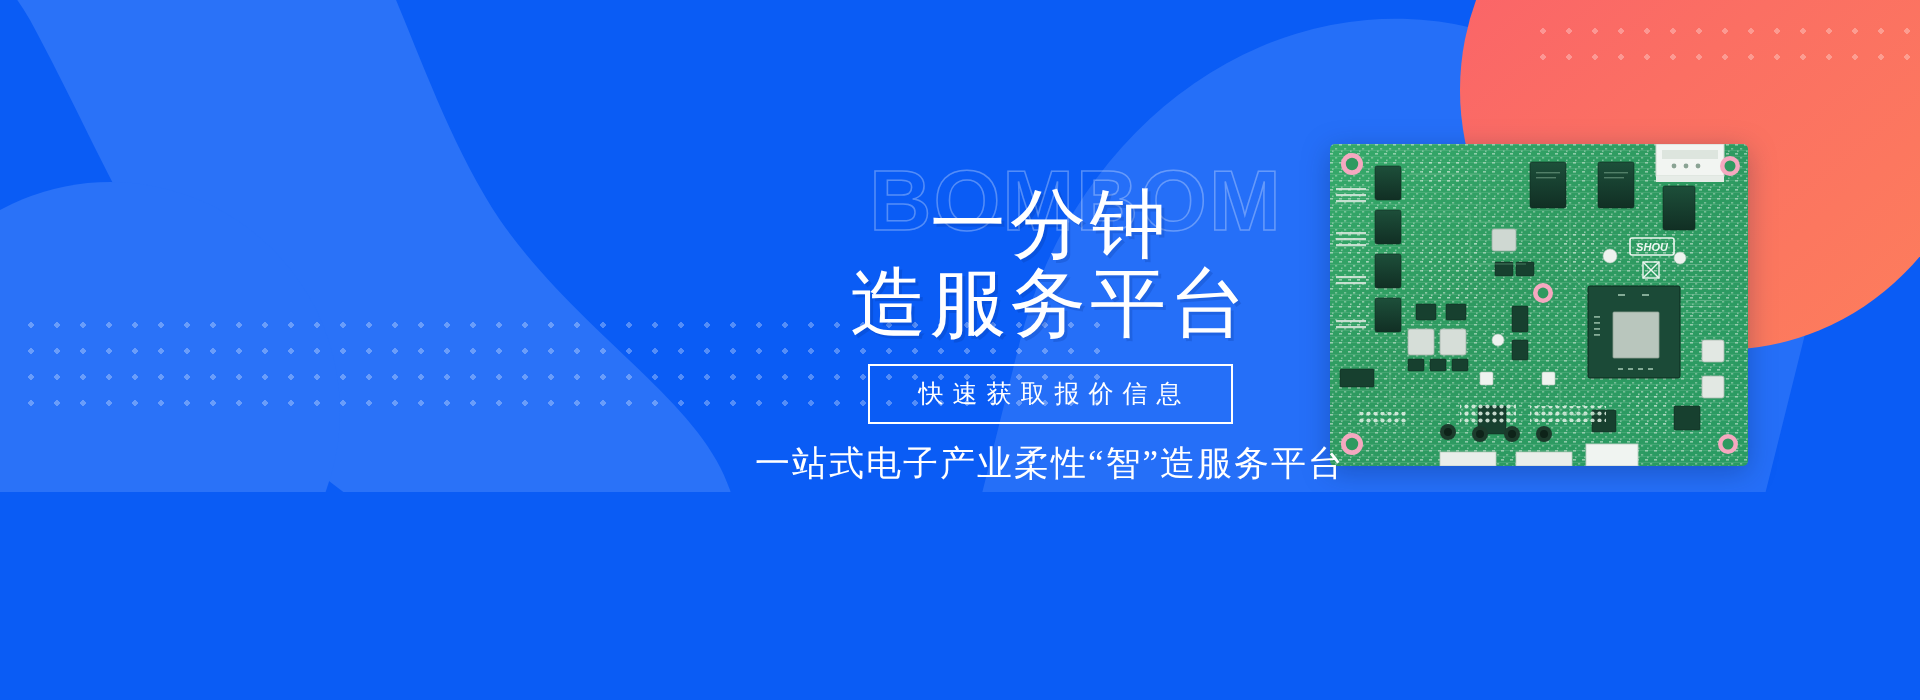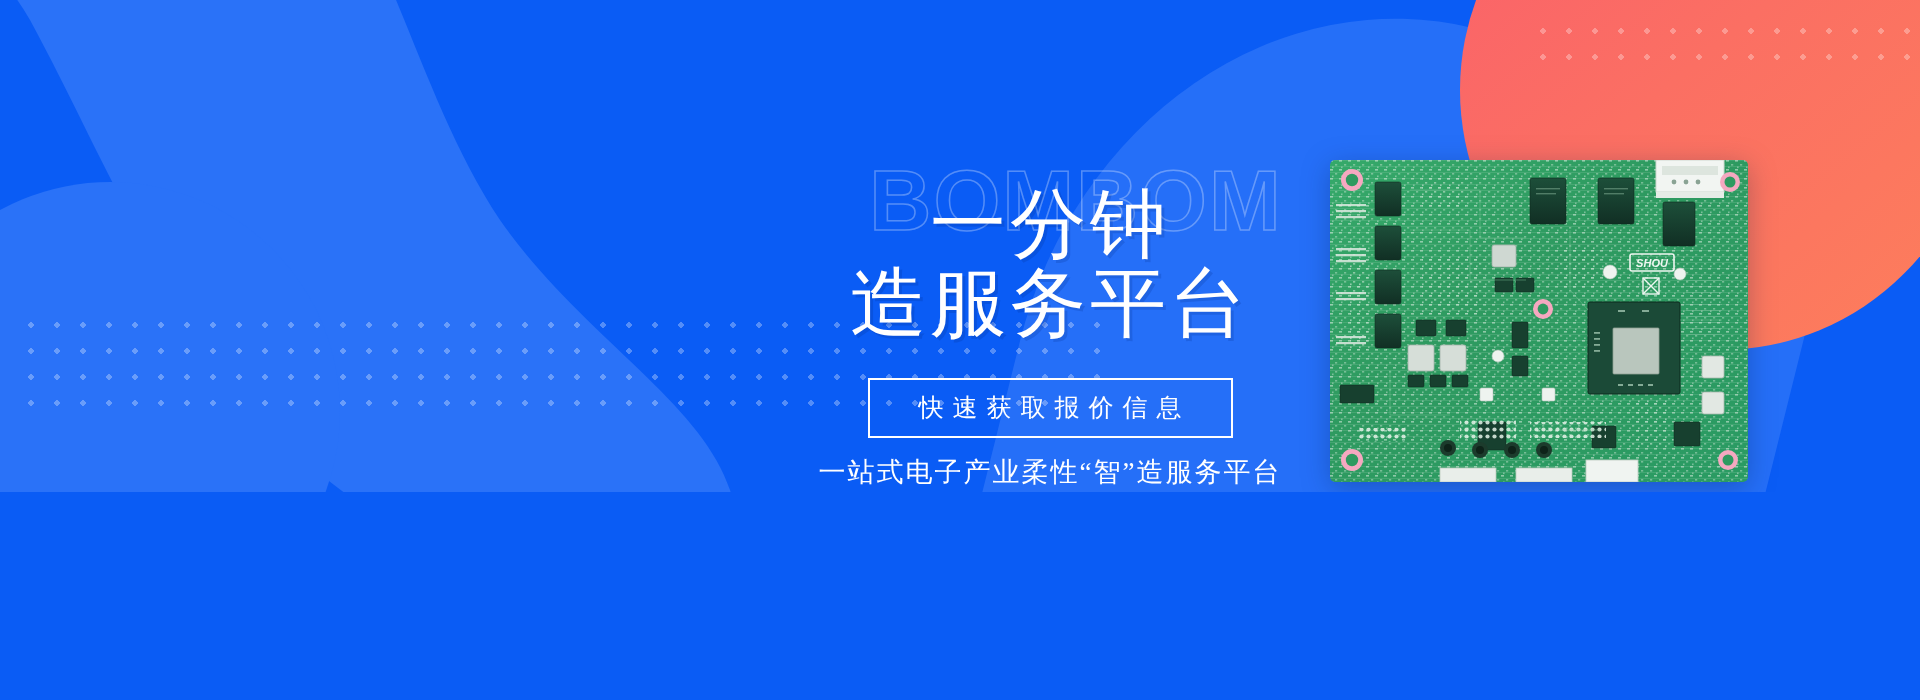--- a/index.html
+++ b/index.html
@@ -82,44 +82,44 @@
     font-weight:normal;
     font-size:76px;
     line-height:1.04;
     letter-spacing:4px;
     text-shadow: 3px 3px 0 rgba(0,40,130,.18);
   }
   .headline .l1 { display:block; }
   .headline .l2 { display:block; }
 
   .boxed {
-    margin:36px auto 0;
+    margin:22px auto 0;
     display:inline-block;
     border:2px solid #ffffff;
     padding:11px 40px 12px;
     color:#ffffff;
     font-size:25px;
     letter-spacing:9px;
     text-indent:9px;
     white-space:nowrap;
   }
 
   .tagline {
     margin-top:16px;
     color:#ffffff;
     font-family:"Liberation Serif","DejaVu Serif",serif;
-    font-size:27px;
+    font-size:35px;
     letter-spacing:2px;
     white-space:nowrap;
   }
 
   
   .pcb-wrap {
     position:absolute;
-    left:1330px; top:160px;
+    left:1330px; top:144px;
     width:418px; height:322px;
     z-index:5;
     filter: drop-shadow(0 6px 14px rgba(0,20,70,.28));
   }
   .pcb { width:100%; height:100%; display:block; border-radius:4px; }
 </style>
 </head>
 <body>
 
 <div id="banner">

